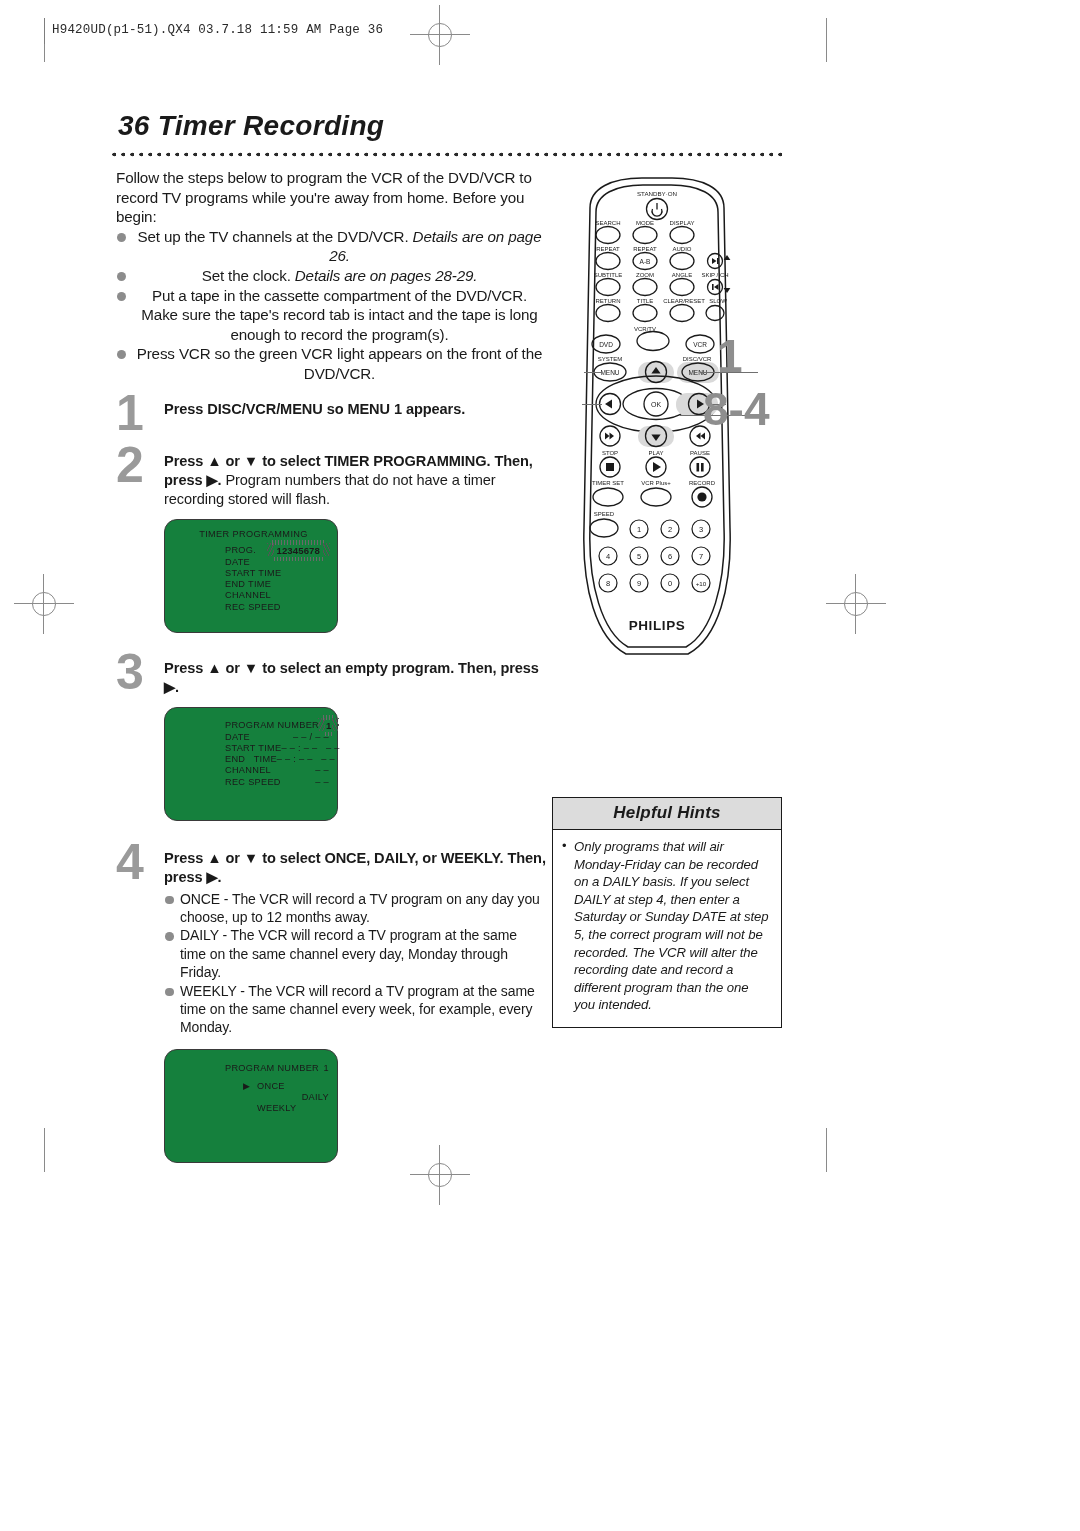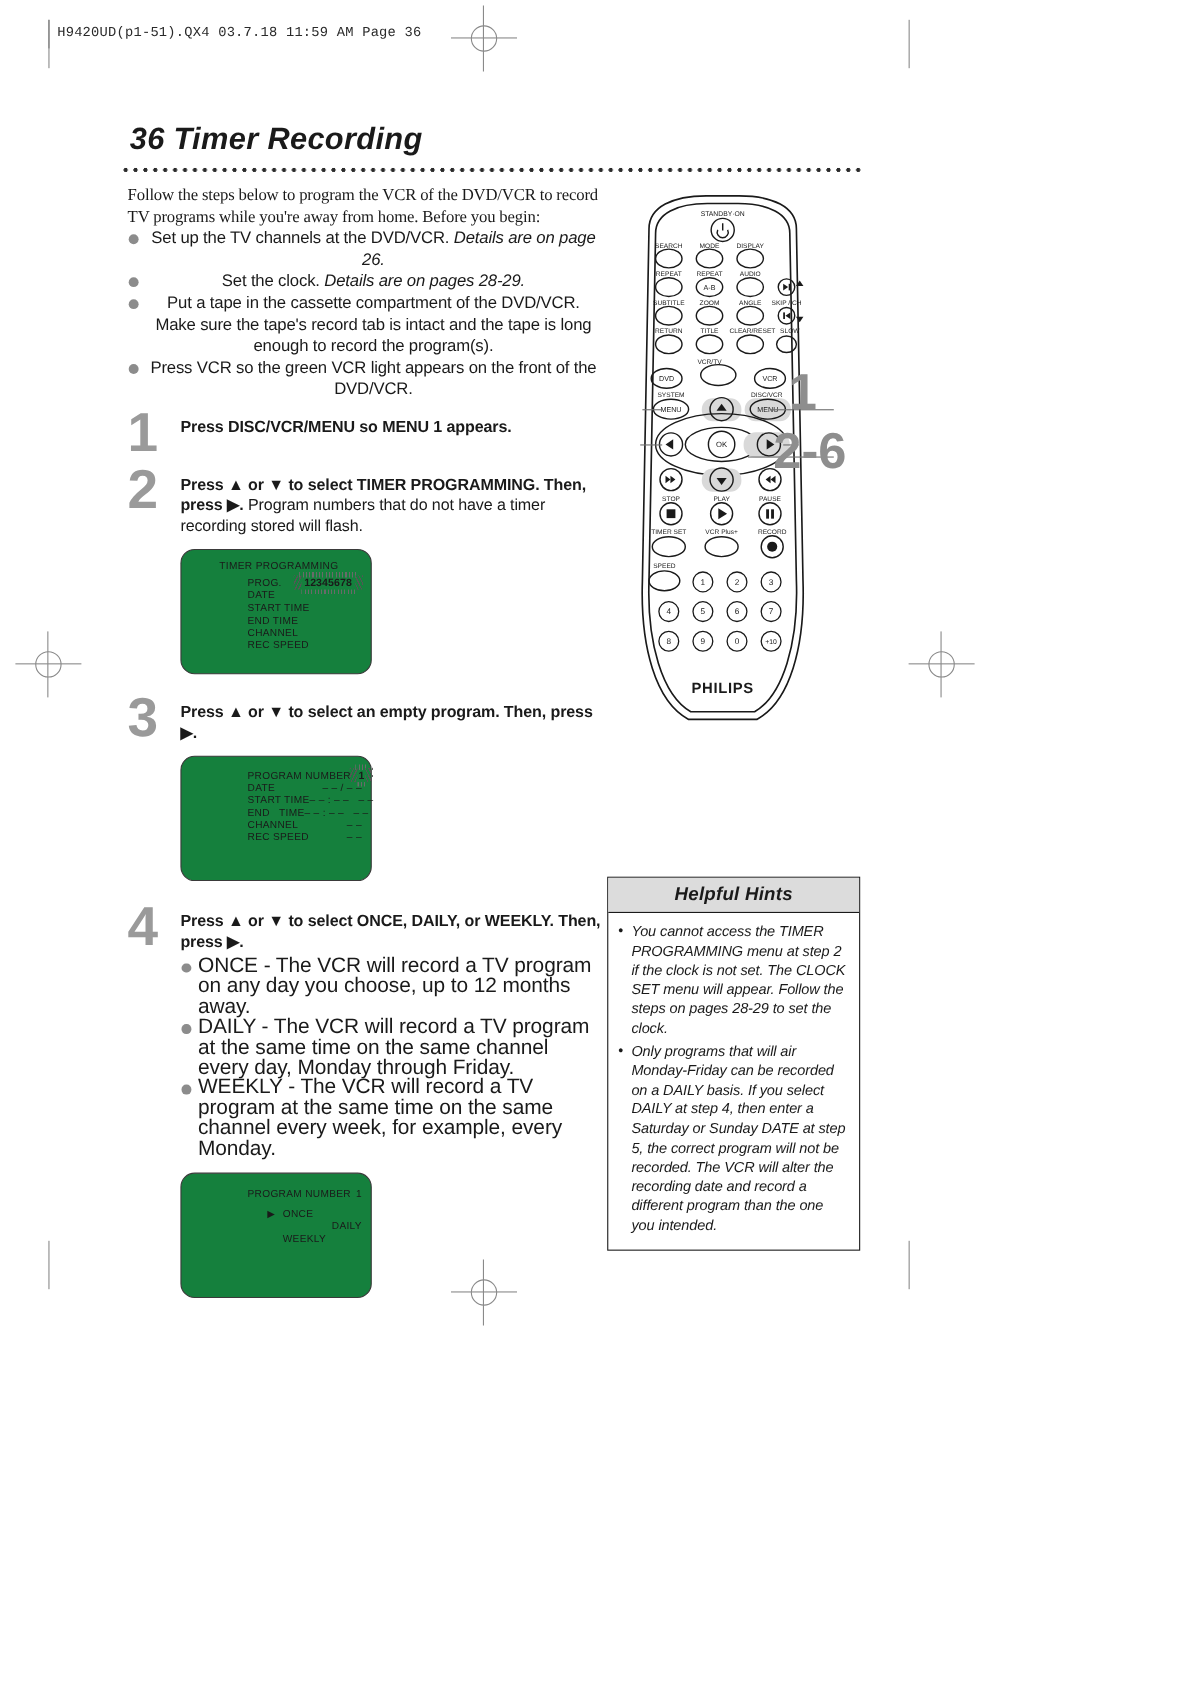--- a/index.html
+++ b/index.html
@@ -36,21 +36,21 @@
   }
   .title .num{margin-right:8px;}
   .dotrule{
     position:absolute;left:112px;top:150px;width:672px;height:9px;
     background-image:radial-gradient(circle at 2.2px 4.5px, #2a2a2a 1.7px, rgba(0,0,0,0) 2.1px);
     background-size:9px 9px;background-repeat:repeat-x;
   }
 
   
   .col-left{position:absolute;left:116px;top:168px;width:430px;}
-  p.intro{margin:0;font-size:15.2px;line-height:19.6px;letter-spacing:-.15px;font-family:Liberation Serif, serif;}
+  p.intro{margin:0;font-size:15.2px;line-height:19.6px;letter-spacing:-.15px;}
   .em{font-style:italic;}
 
   ul.bullets{list-style:none;margin:0;padding:0;}
   ul.bullets li{
     position:relative;padding-left:17px;
     font-size:15.2px;line-height:19.6px;letter-spacing:-.15px;margin-top:0;text-align:center;
   }
   ul.bullets li:before{
     content:"";position:absolute;left:1px;top:6px;
     width:9px;height:9px;border-radius:50%;background:#8c8c8c;
@@ -98,21 +98,21 @@
   .flashbot{
     position:absolute;left:6px;right:6px;bottom:-4px;height:4px;
     background:repeating-linear-gradient(90deg,#6a6a6a 0 1px,rgba(0,0,0,0) 1px 3px);
   }
   .arrowmark{font-size:9px;}
 
   
   ul.subbul{list-style:none;margin:3px 0 0 0;padding:0;}
   ul.subbul li{
     position:relative;padding-left:16px;
-    font-size:19px;line-height:18.4px;letter-spacing:-.1px;
+    font-size:14px;line-height:18.4px;letter-spacing:-.1px;
   }
   ul.subbul li:before{
     content:"";position:absolute;left:1px;top:6px;width:8.5px;height:8.5px;
     border-radius:50%;background:#8c8c8c;
   }
 
   
   .hints{
     position:absolute;left:552px;top:797px;width:228px;
     border:1.6px solid #1a1a1a;background:#fff;
@@ -493,26 +493,25 @@
     </svg>
 
     
     <div class="leadline" style="left:140px;top:204px;width:58px;"></div>
     <div class="leadline" style="left:120px;top:247px;width:78px;"></div>
     <div class="leadline" style="left:24px;top:204px;width:18px;"></div>
     <div class="leadline" style="left:22px;top:236px;width:20px;"></div>
     <div class="leadline" style="left:152px;top:236px;width:14px;"></div>
 
     <div class="callout callout-1">1</div>
-    <div class="callout callout-2">2-6</div>
+    <div class="callout callout-2">8-4</div>
   </div>
 
   <div class="hints">
     <div class="hints-head">Helpful Hints</div>
     <div class="hints-body">
       <ul class="hintlist">
-        <li>You cannot access the TIMER PROGRAMMING menu at step 2 if the clock is not set. The CLOCK SET menu will appear. Follow the steps on pages 28-29 to set the clock.</li>
         <li>Only programs that will air Monday-Friday can be recorded on a DAILY basis. If you select DAILY at step 4, then enter a Saturday or Sunday DATE at step 5, the correct program will not be recorded. The VCR will alter the recording date and record a different program than the one you intended.</li>
       </ul>
     </div>
   </div>
 
 </div>
 
 </body></html>

